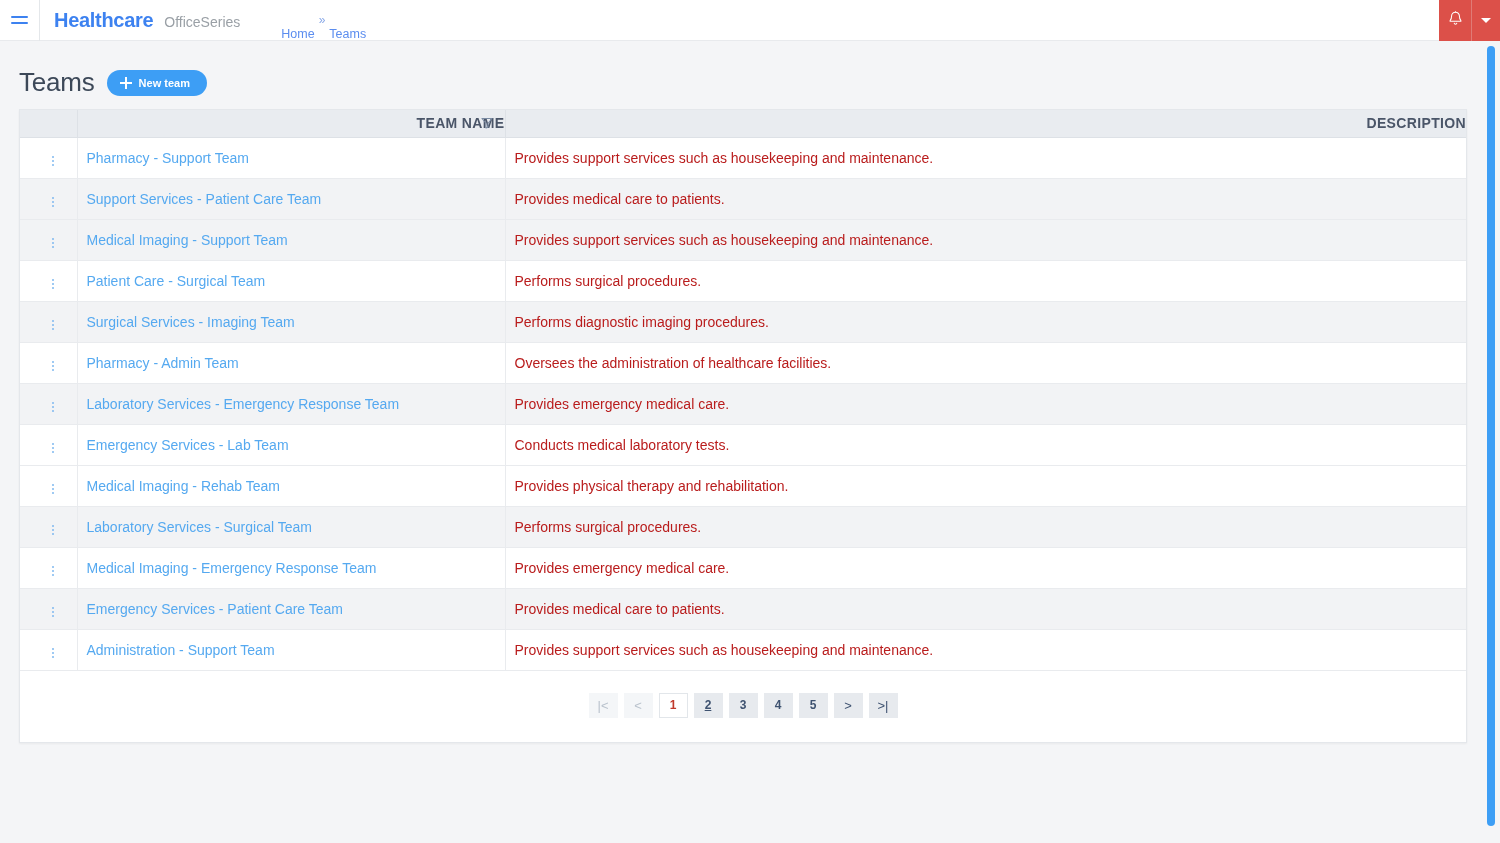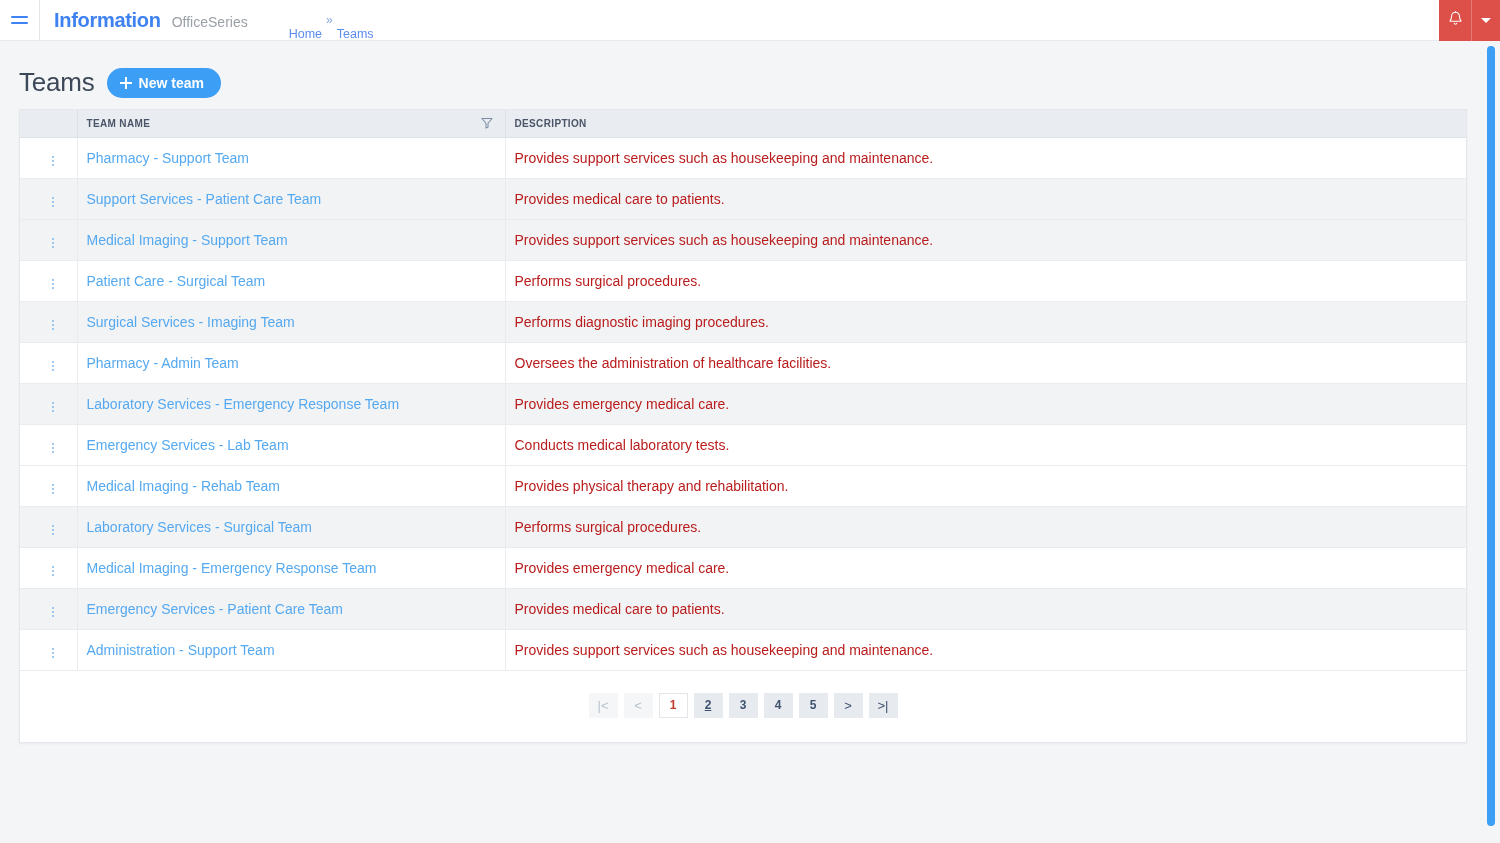--- a/index.html
+++ b/index.html
@@ -77,21 +77,21 @@
   }
   .page-title {
     font-size: 26px; color: #3c4858; font-weight: normal;
     letter-spacing: -0.2px;
   }
   .new-btn {
     display: inline-flex; align-items: center; gap: 7px;
     background: #3d9ef5; color: #fff;
     border: none; border-radius: 16px;
     padding: 7px 17px 7px 13px;
-    font-size: 14px; font-weight: bold;
+    font-size: 11px; font-weight: bold;
     font-family: "Liberation Sans", sans-serif;
     cursor: pointer;
   }
   .plus-glyph {
     position: relative; width: 12px; height: 12px; display: inline-block;
   }
   .plus-glyph::before, .plus-glyph::after {
     content: ""; position: absolute; background: #fff;
   }
   .plus-glyph::before { left: 0; top: 5px; width: 12px; height: 2px; }
@@ -102,23 +102,23 @@
     margin: 11px 33px 0 19px;
     background: #ffffff;
     border: 1px solid #e4e7eb;
     box-shadow: 0 1px 2px rgba(0,0,0,0.05);
   }
   table.grid { width: 100%; border-collapse: collapse; table-layout: fixed; }
 
   table.grid thead th {
     background: #e9ecf0;
     height: 27px;
-    font-size: 10px; font-weight: bold;
+    font-size: 14px; font-weight: bold;
     color: #4a5568; letter-spacing: 0.35px;
-    text-align: left;
+    text-align: right;
     border-bottom: 1px solid #dde1e6;
     padding: 0 0 0 9px;
     vertical-align: middle;
   }
   th.col-menu   { width: 57px; padding: 0; }
   th.col-name   { width: 428px; position: relative; border-left: 1px solid #dde1e6; }
   th.col-desc   { border-left: 1px solid #dde1e6; }
 
   .filter-icon {
     position: absolute; right: 12px; top: 50%;
@@ -190,21 +190,21 @@
 <body>
 
 <div class="navbar">
 
   <div class="nav-burger">
     <span></span>
     <span></span>
   </div>
 
   <div class="brand">
-    <span class="brand-main">Information</span>
+    <span class="brand-main">Healthcare</span>
     <span class="brand-sub">OfficeSeries</span>
   </div>
 
   <div class="breadcrumb">
     <a class="crumb">Home</a>
     <span class="sep">»</span>
     <a class="crumb">Teams</a>
   </div>
 
   <div class="nav-right">

